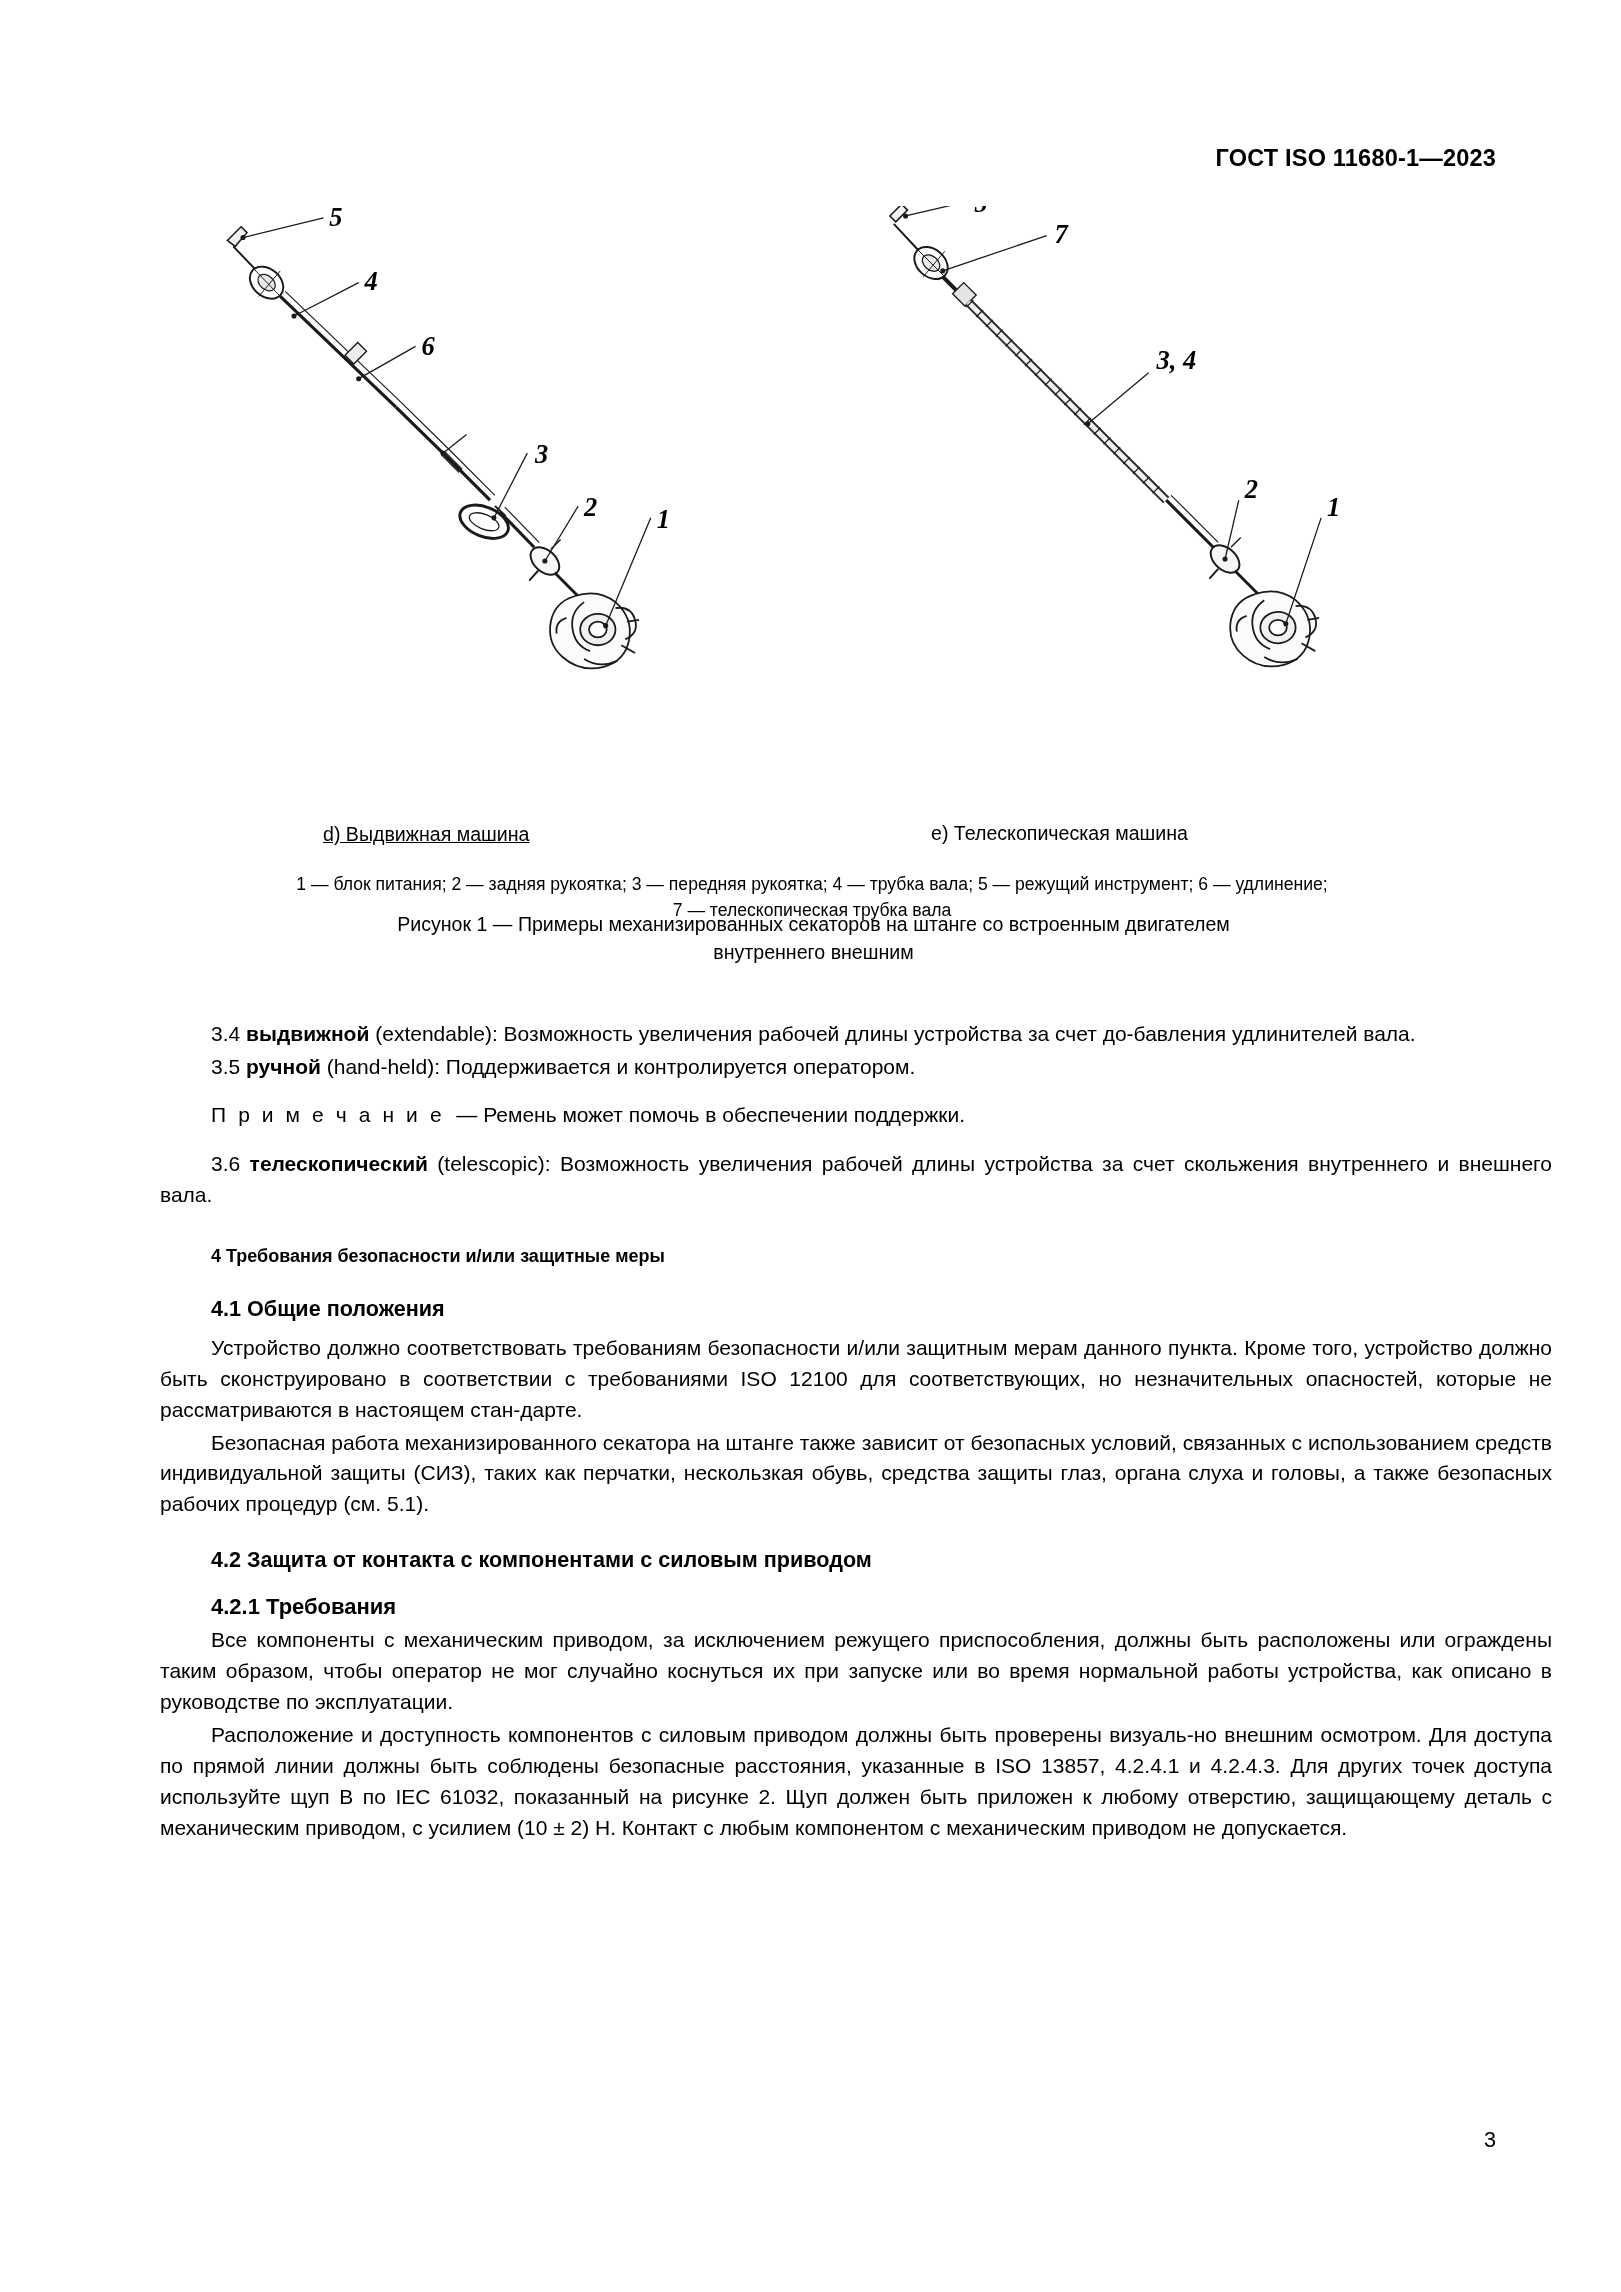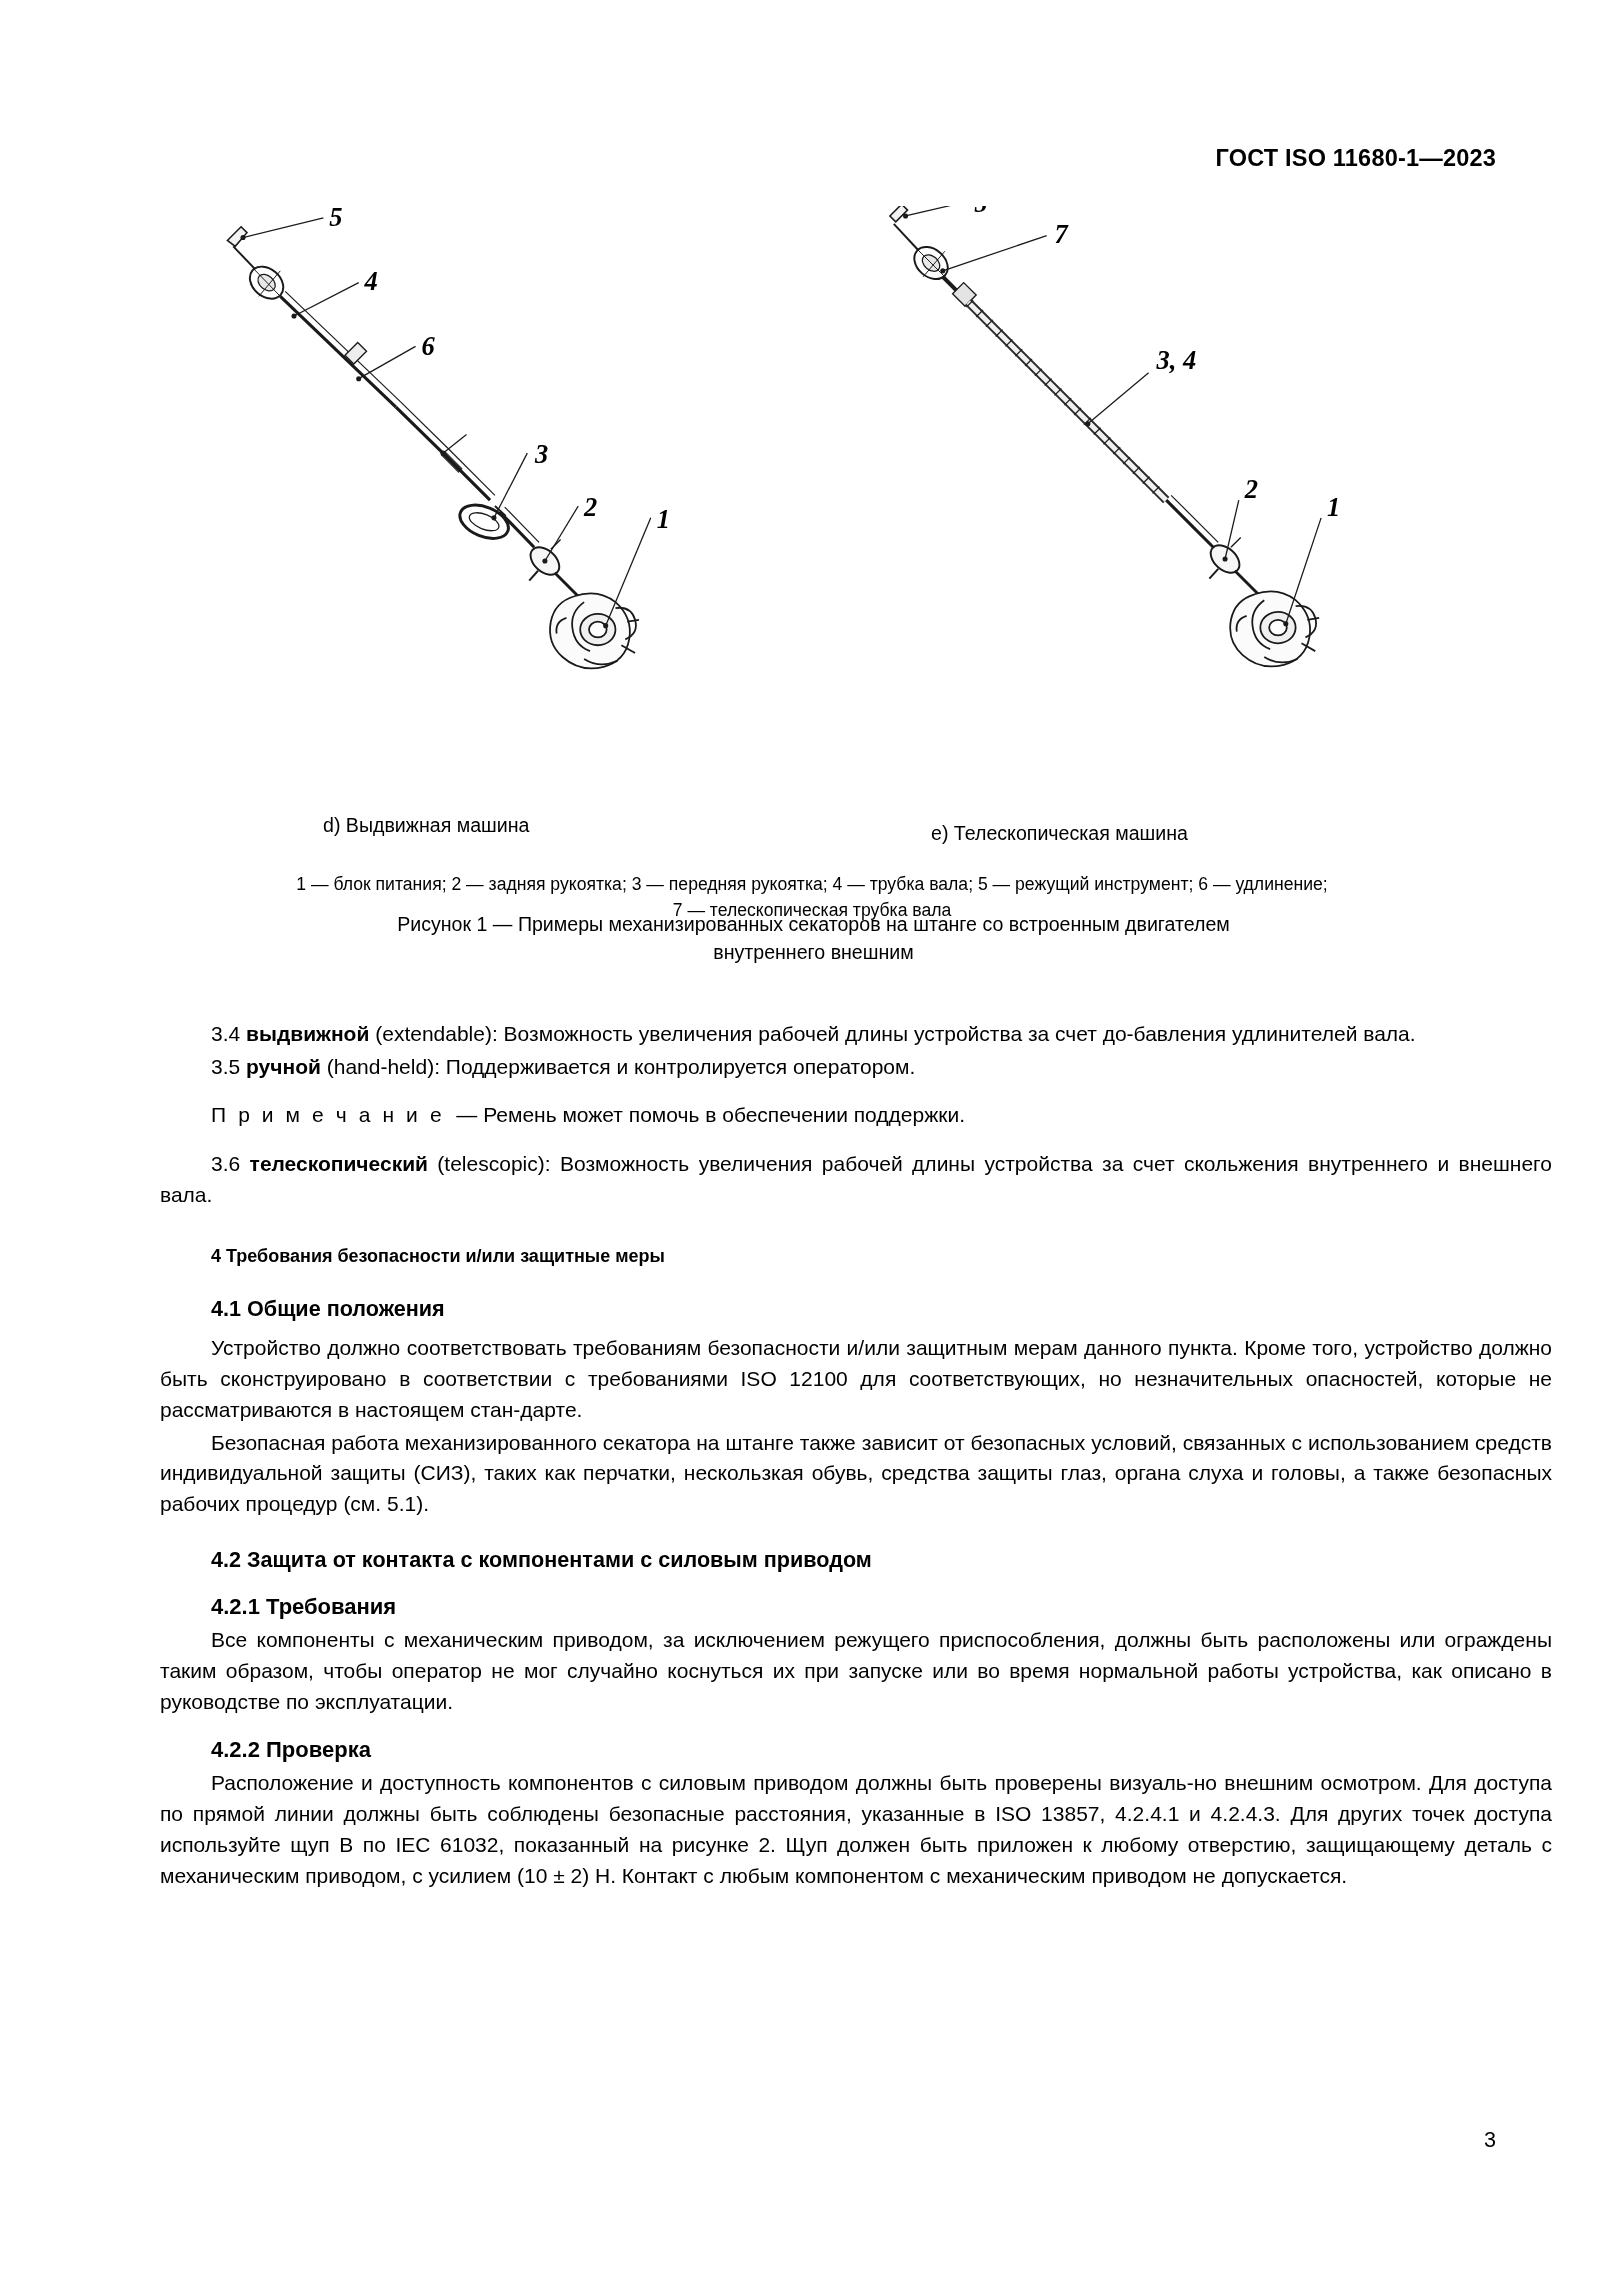--- a/index.html
+++ b/index.html
@@ -48,22 +48,23 @@
   .fig-captions {
     position: absolute;
     top: 814px;
     left: 0;
     width: 1621px;
     font-size: 19.6px;
   }
   .cap-d {
     position: absolute;
     left: 323px;
-    top: 0;
+    top: 9px;
     white-space: nowrap;
+    text-decoration: underline;
   }
   .cap-e {
     position: absolute;
     left: 931px;
     top: 0;
     white-space: nowrap;
     margin-top: 8px;
   }
 
   .legend {
@@ -335,19 +336,18 @@
 
     <div class="h2">4.1  Общие положения</div>
     <p>Устройство должно соответствовать требованиям безопасности и/или защитным мерам данного пункта. Кроме того, устройство должно быть сконструировано в соответствии с требованиями ISO 12100 для соответствующих, но незначительных опасностей, которые не рассматриваются в настоящем стан-дарте.</p>
     <p>Безопасная работа механизированного секатора на штанге также зависит от безопасных условий, связанных с использованием средств индивидуальной защиты (СИЗ), таких как перчатки, нескользкая обувь, средства защиты глаз, органа слуха и головы, а также безопасных рабочих процедур (см. 5.1).</p>
 
     <div class="h2">4.2  Защита от контакта с компонентами с силовым приводом</div>
 
     <div class="h3">4.2.1  Требования</div>
     <p>Все компоненты с механическим приводом, за исключением режущего приспособления, должны быть расположены или ограждены таким образом, чтобы оператор не мог случайно коснуться их при запуске или во время нормальной работы устройства, как описано в руководстве по эксплуатации.</p>
 
-    <div class="h3">4.2.2  Проверка</div>
     <p>Расположение и доступность компонентов с силовым приводом должны быть проверены визуаль-но внешним осмотром. Для доступа по прямой линии должны быть соблюдены безопасные расстояния, указанные в ISO 13857, 4.2.4.1 и 4.2.4.3. Для других точек доступа используйте щуп В по IEC 61032, показанный на рисунке 2. Щуп должен быть приложен к любому отверстию, защищающему деталь с механическим приводом, с усилием (10 ± 2) Н. Контакт с любым компонентом с механическим приводом не допускается.</p>
   </div>
 
   <div class="page-number">3</div>
 </div>
 
 
 </body></html>

